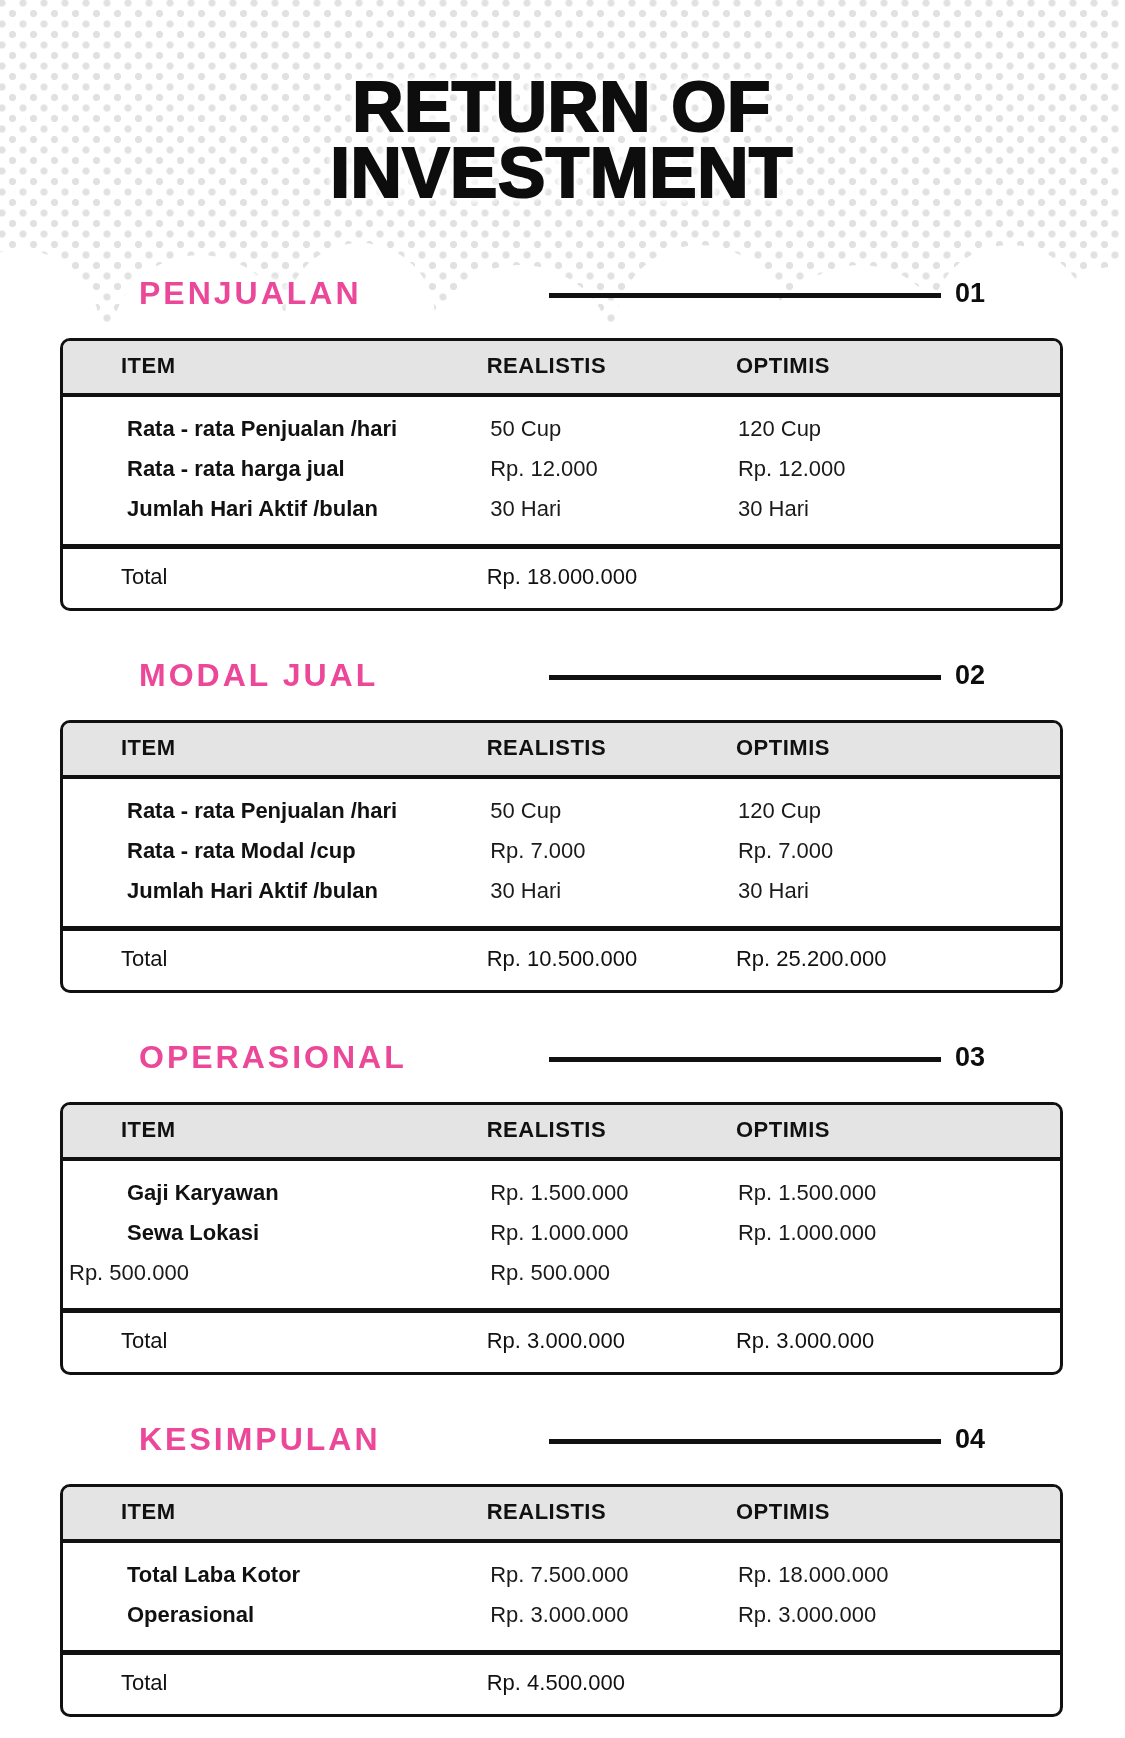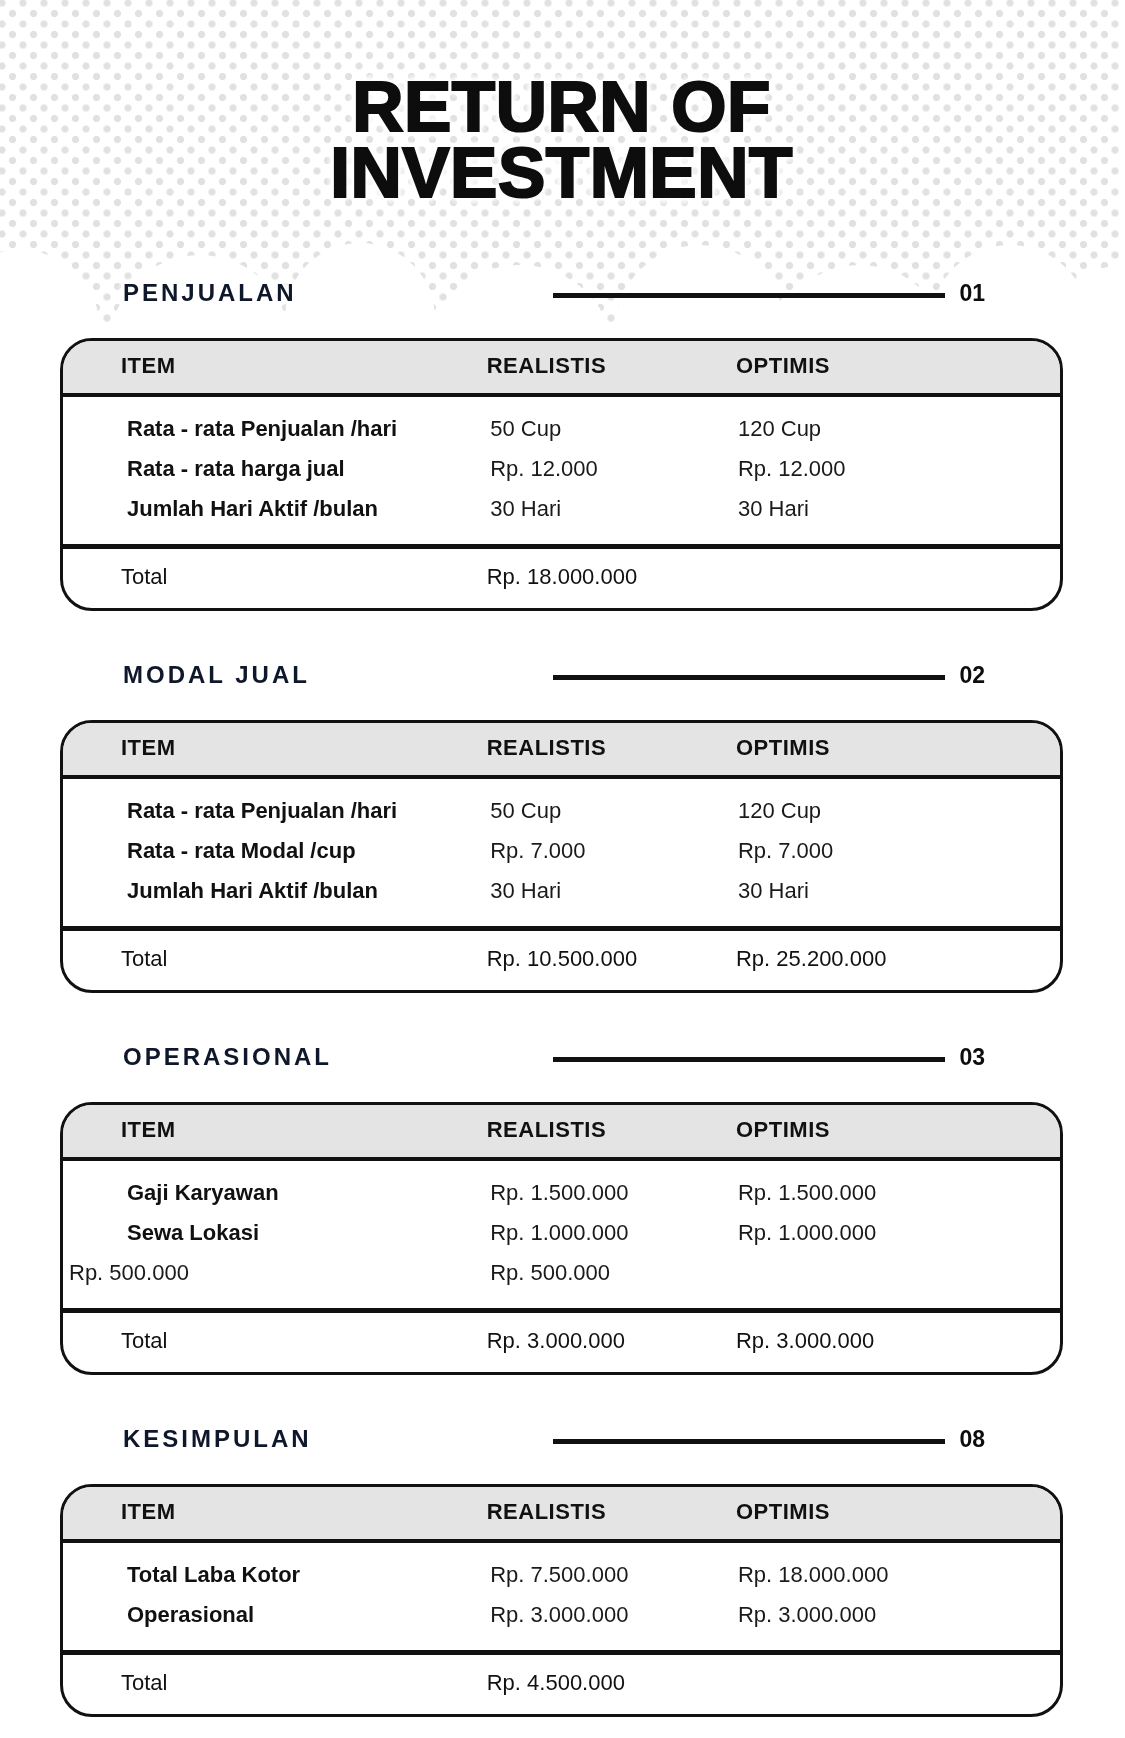--- a/index.html
+++ b/index.html
@@ -49,32 +49,32 @@
                  0 0 10px #fff, 0 0 10px #fff, 0 0 10px #fff;
   }
   h1.title span { display: block; }
 
   .block { margin-top: 50px; }
   .block.first { margin-top: 73px; }
 
   
   .sec-head { display: flex; align-items: center; margin-bottom: 31px; height: 28px; }
   .sec-label {
-    margin-left: 63px;
-    font-size: 24px; font-weight: bold; letter-spacing: 3px;
-    color: #0f172a;
+    margin-left: 79px;
+    font-size: 32px; font-weight: bold; letter-spacing: 3px;
+    color: #ec4899;
     text-shadow: 0 0 8px #fff, 0 0 8px #fff, 0 0 8px #fff, 0 0 8px #fff;
   }
   .sec-rule { margin-left: auto; width: 392px; height: 5px; background: #111; margin-top: 4px; }
-  .sec-num  { font-size: 23px; font-weight: bold; margin: 0 78px 0 14px; color: #0d0d0d; }
+  .sec-num  { font-size: 27px; font-weight: bold; margin: 0 78px 0 14px; color: #0d0d0d; }
 
   
   .tbl {
     border: 3px solid #111;
-    border-radius: 32px;
+    border-radius: 10px;
     overflow: hidden;
     background: #ffffff;
   }
   .grid-row { display: grid; grid-template-columns: 42.5% 25% 32.5%; padding-left: 6px; }
   .c1 { padding-left: 58px; }
 
   .thead {
     background: #e4e4e4;
     border-bottom: 4px solid #111;
     padding: 12px 0 14px;
@@ -227,21 +227,21 @@
         <div class="c2">Rp. 3.000.000</div>
         <div class="c3">Rp. 3.000.000</div>
       </div>
     </div>
   </section>
 
   <section class="block">
     <div class="sec-head">
       <span class="sec-label">KESIMPULAN</span>
       <span class="sec-rule"></span>
-      <span class="sec-num">08</span>
+      <span class="sec-num">04</span>
     </div>
     <div class="tbl">
       <div class="thead grid-row">
         <div class="c1">ITEM</div>
         <div class="c2">REALISTIS</div>
         <div class="c3">OPTIMIS</div>
       </div>
       <div class="tbody">
   <div class="trow grid-row">
     <div class="c1">Total Laba Kotor</div>

